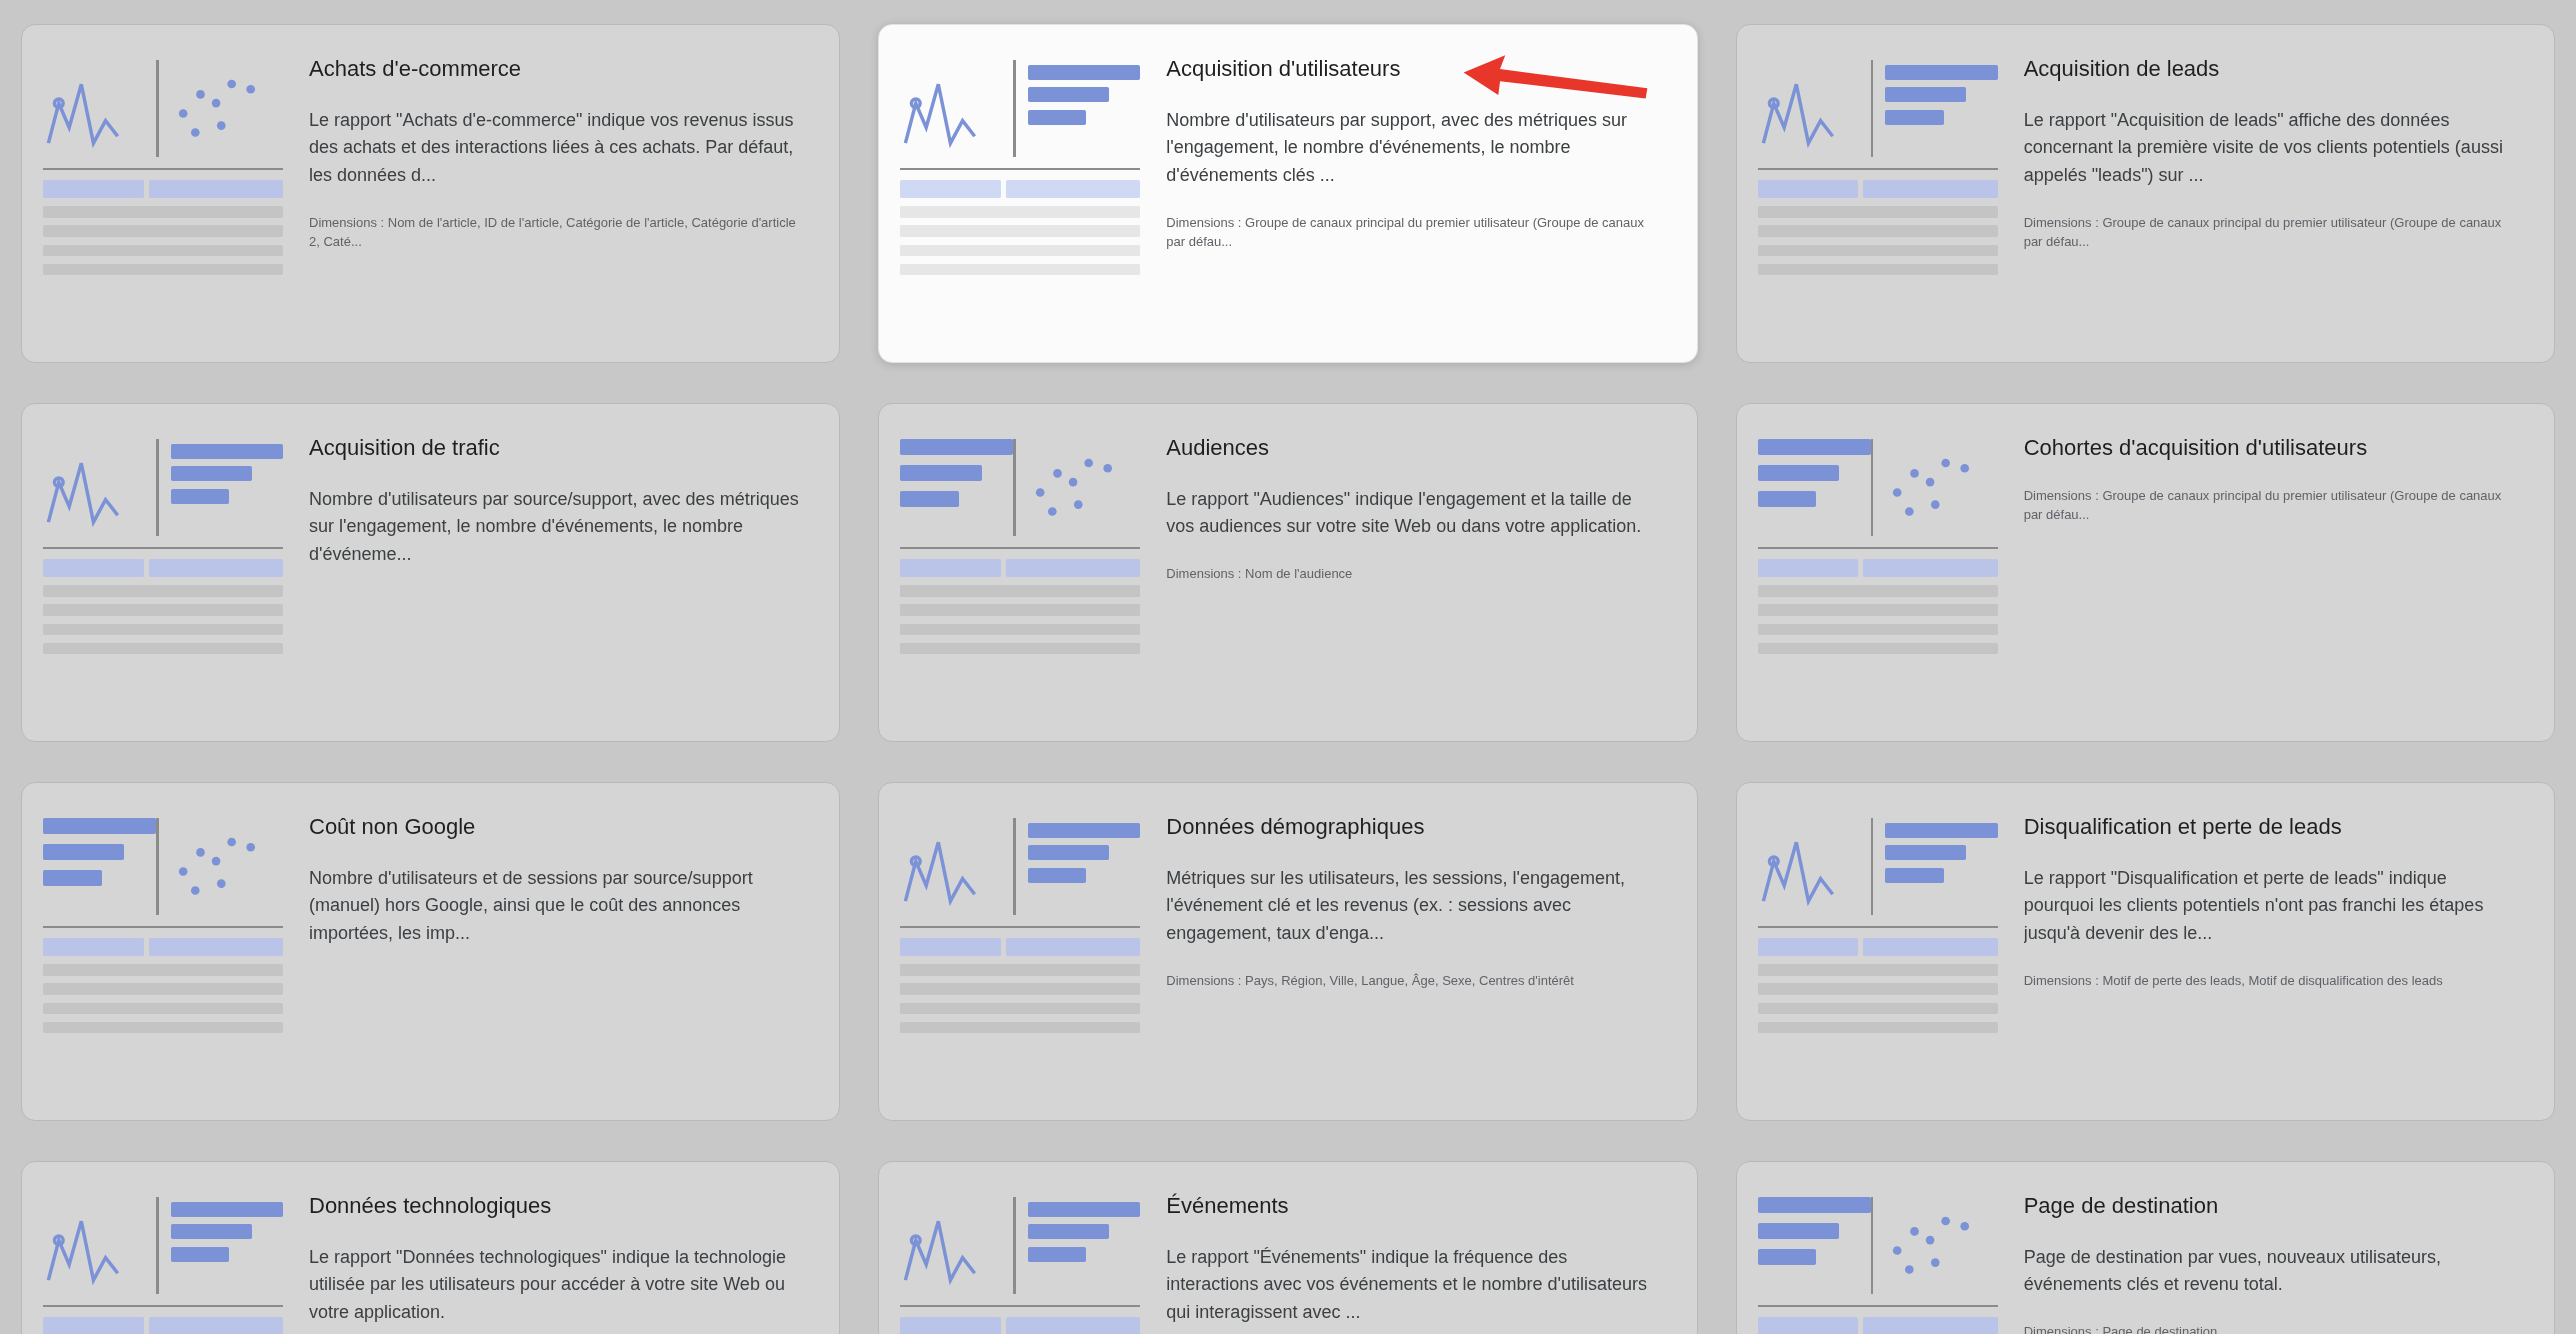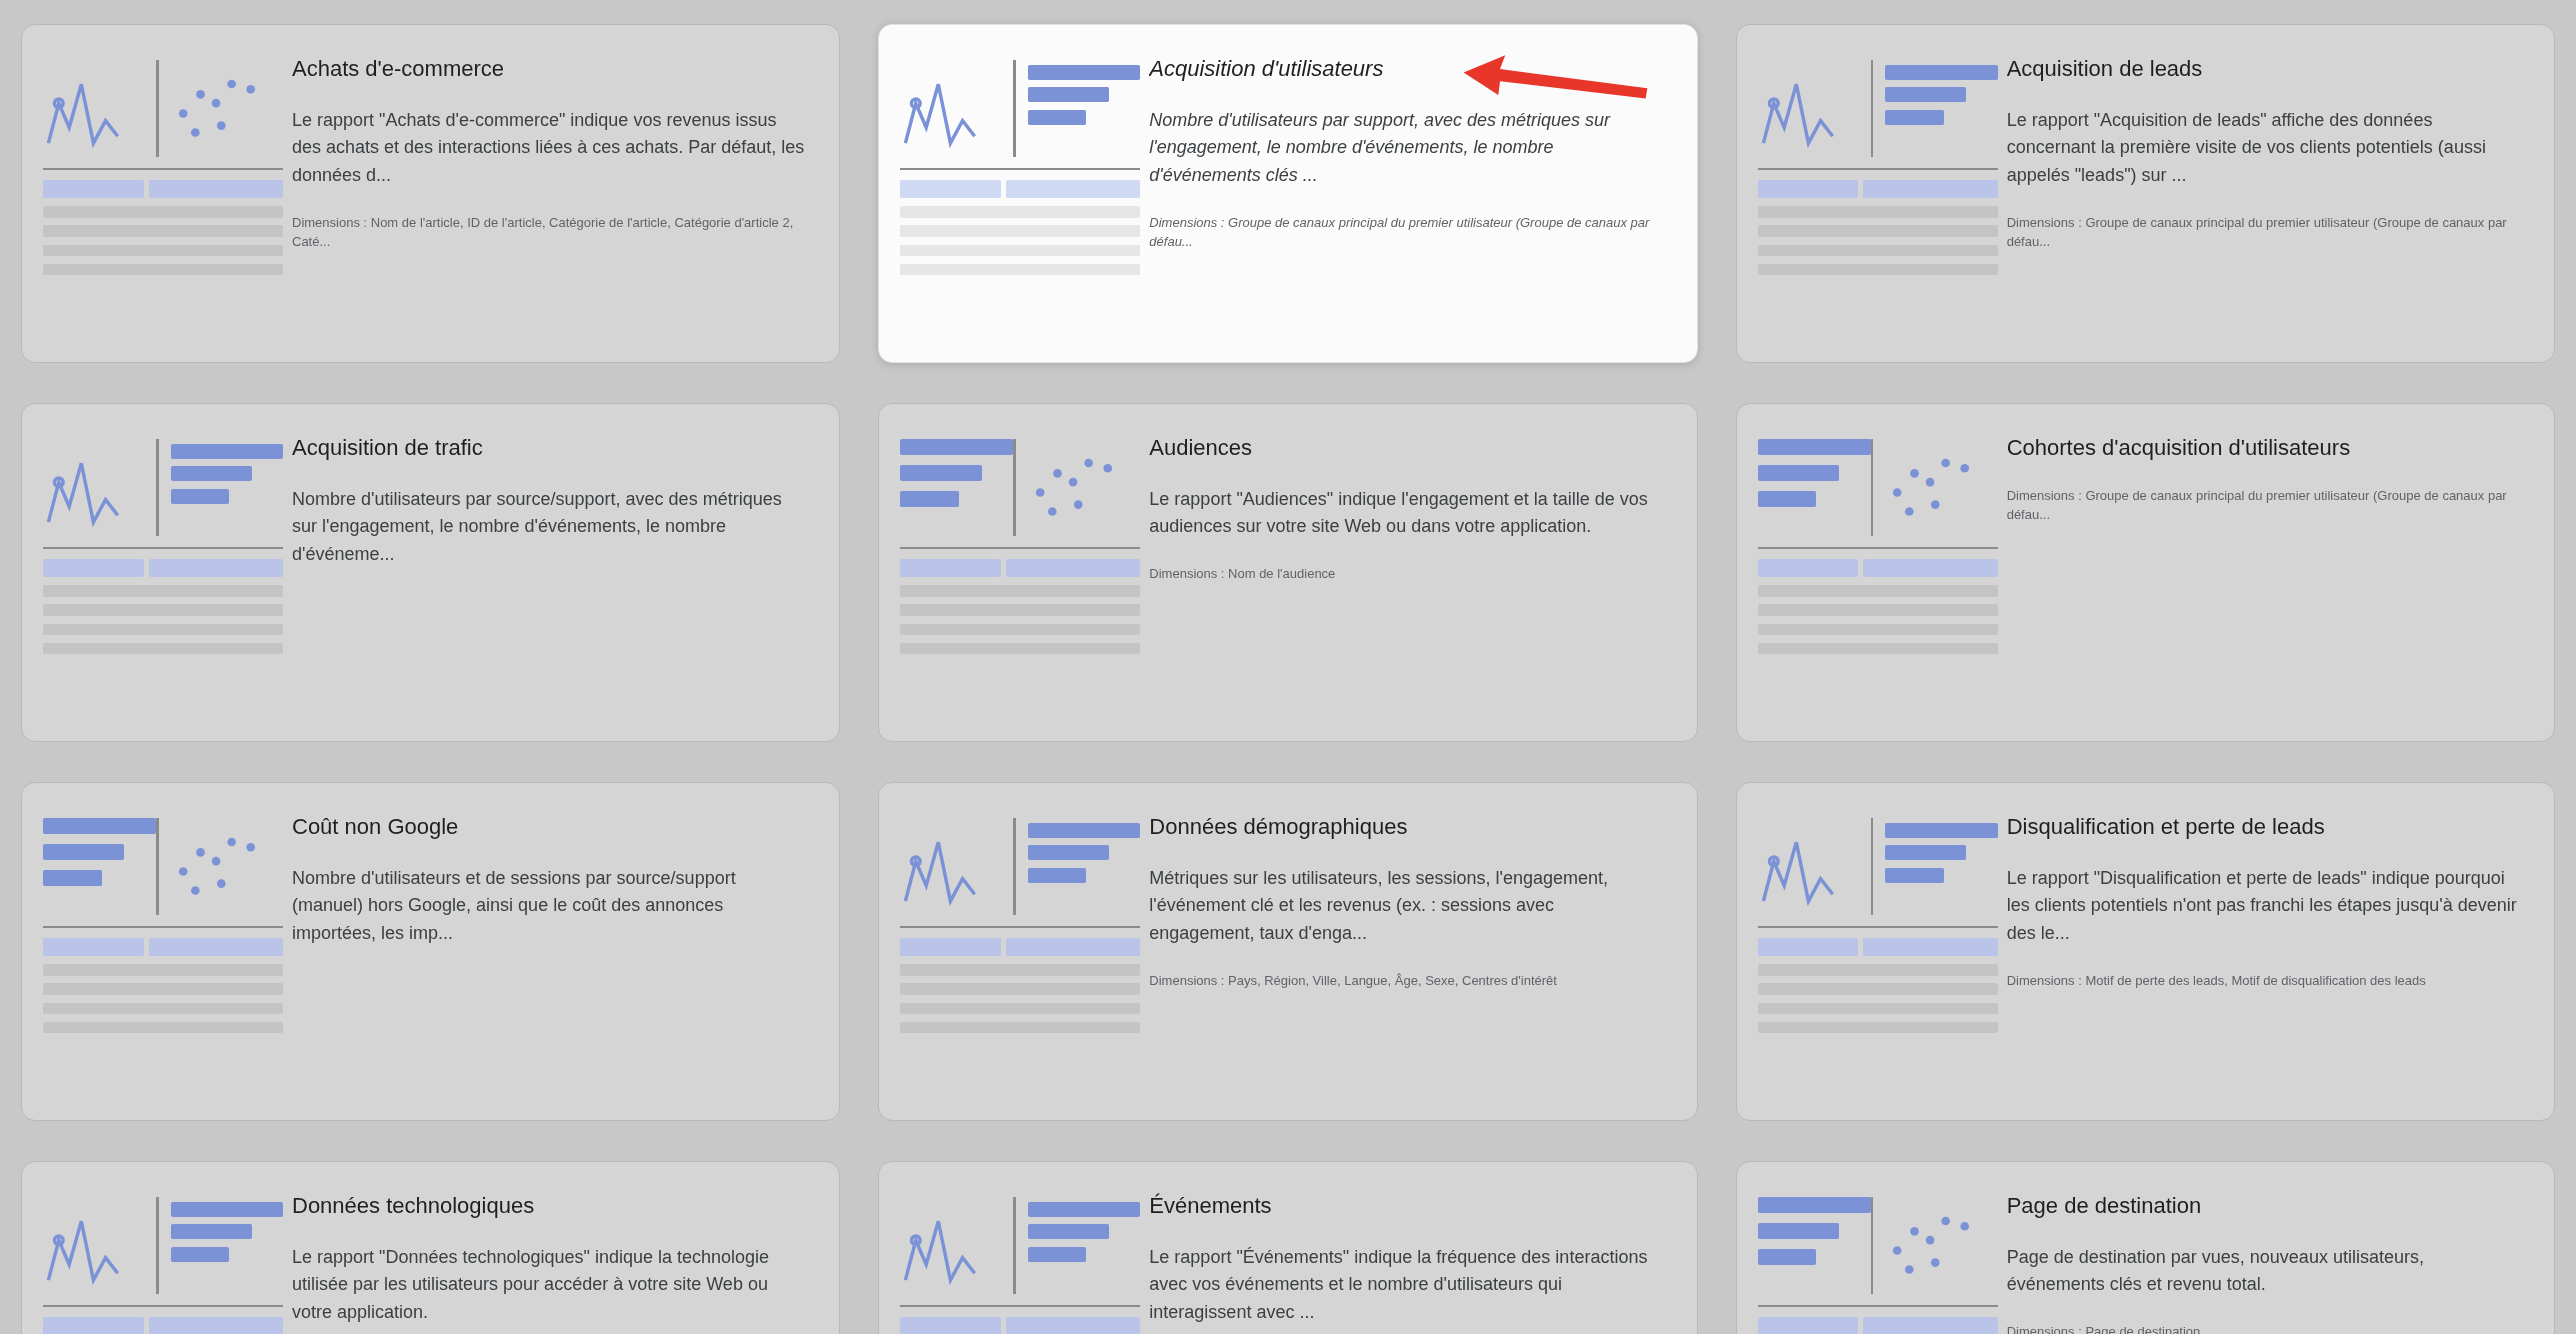--- a/index.html
+++ b/index.html
@@ -29,31 +29,30 @@
   }
 
   .card {
     background: #d5d5d5;
     border: 0.9px solid #b9b9b9;
     border-radius: 14px;
     height: 339px;
     box-sizing: border-box;
     padding: 29.5px 35px 26px 21px;
     display: flex;
-    gap: 9px;
+    gap: 26px;
     overflow: hidden;
     position: relative;
   }
 
   .card.highlight {
     background: #fbfbfb;
     border: 0.9px solid #e2e2e2;
     box-shadow: 0 1.7px 8.7px rgba(0,0,0,0.14);
     z-index: 5;
-    font-style: italic;
   }
 
   
   .thumb {
     width: 240px;
     flex: 0 0 240px;
     padding-top: 5.2px;
   }
   .thumb-top {
     height: 103px;

